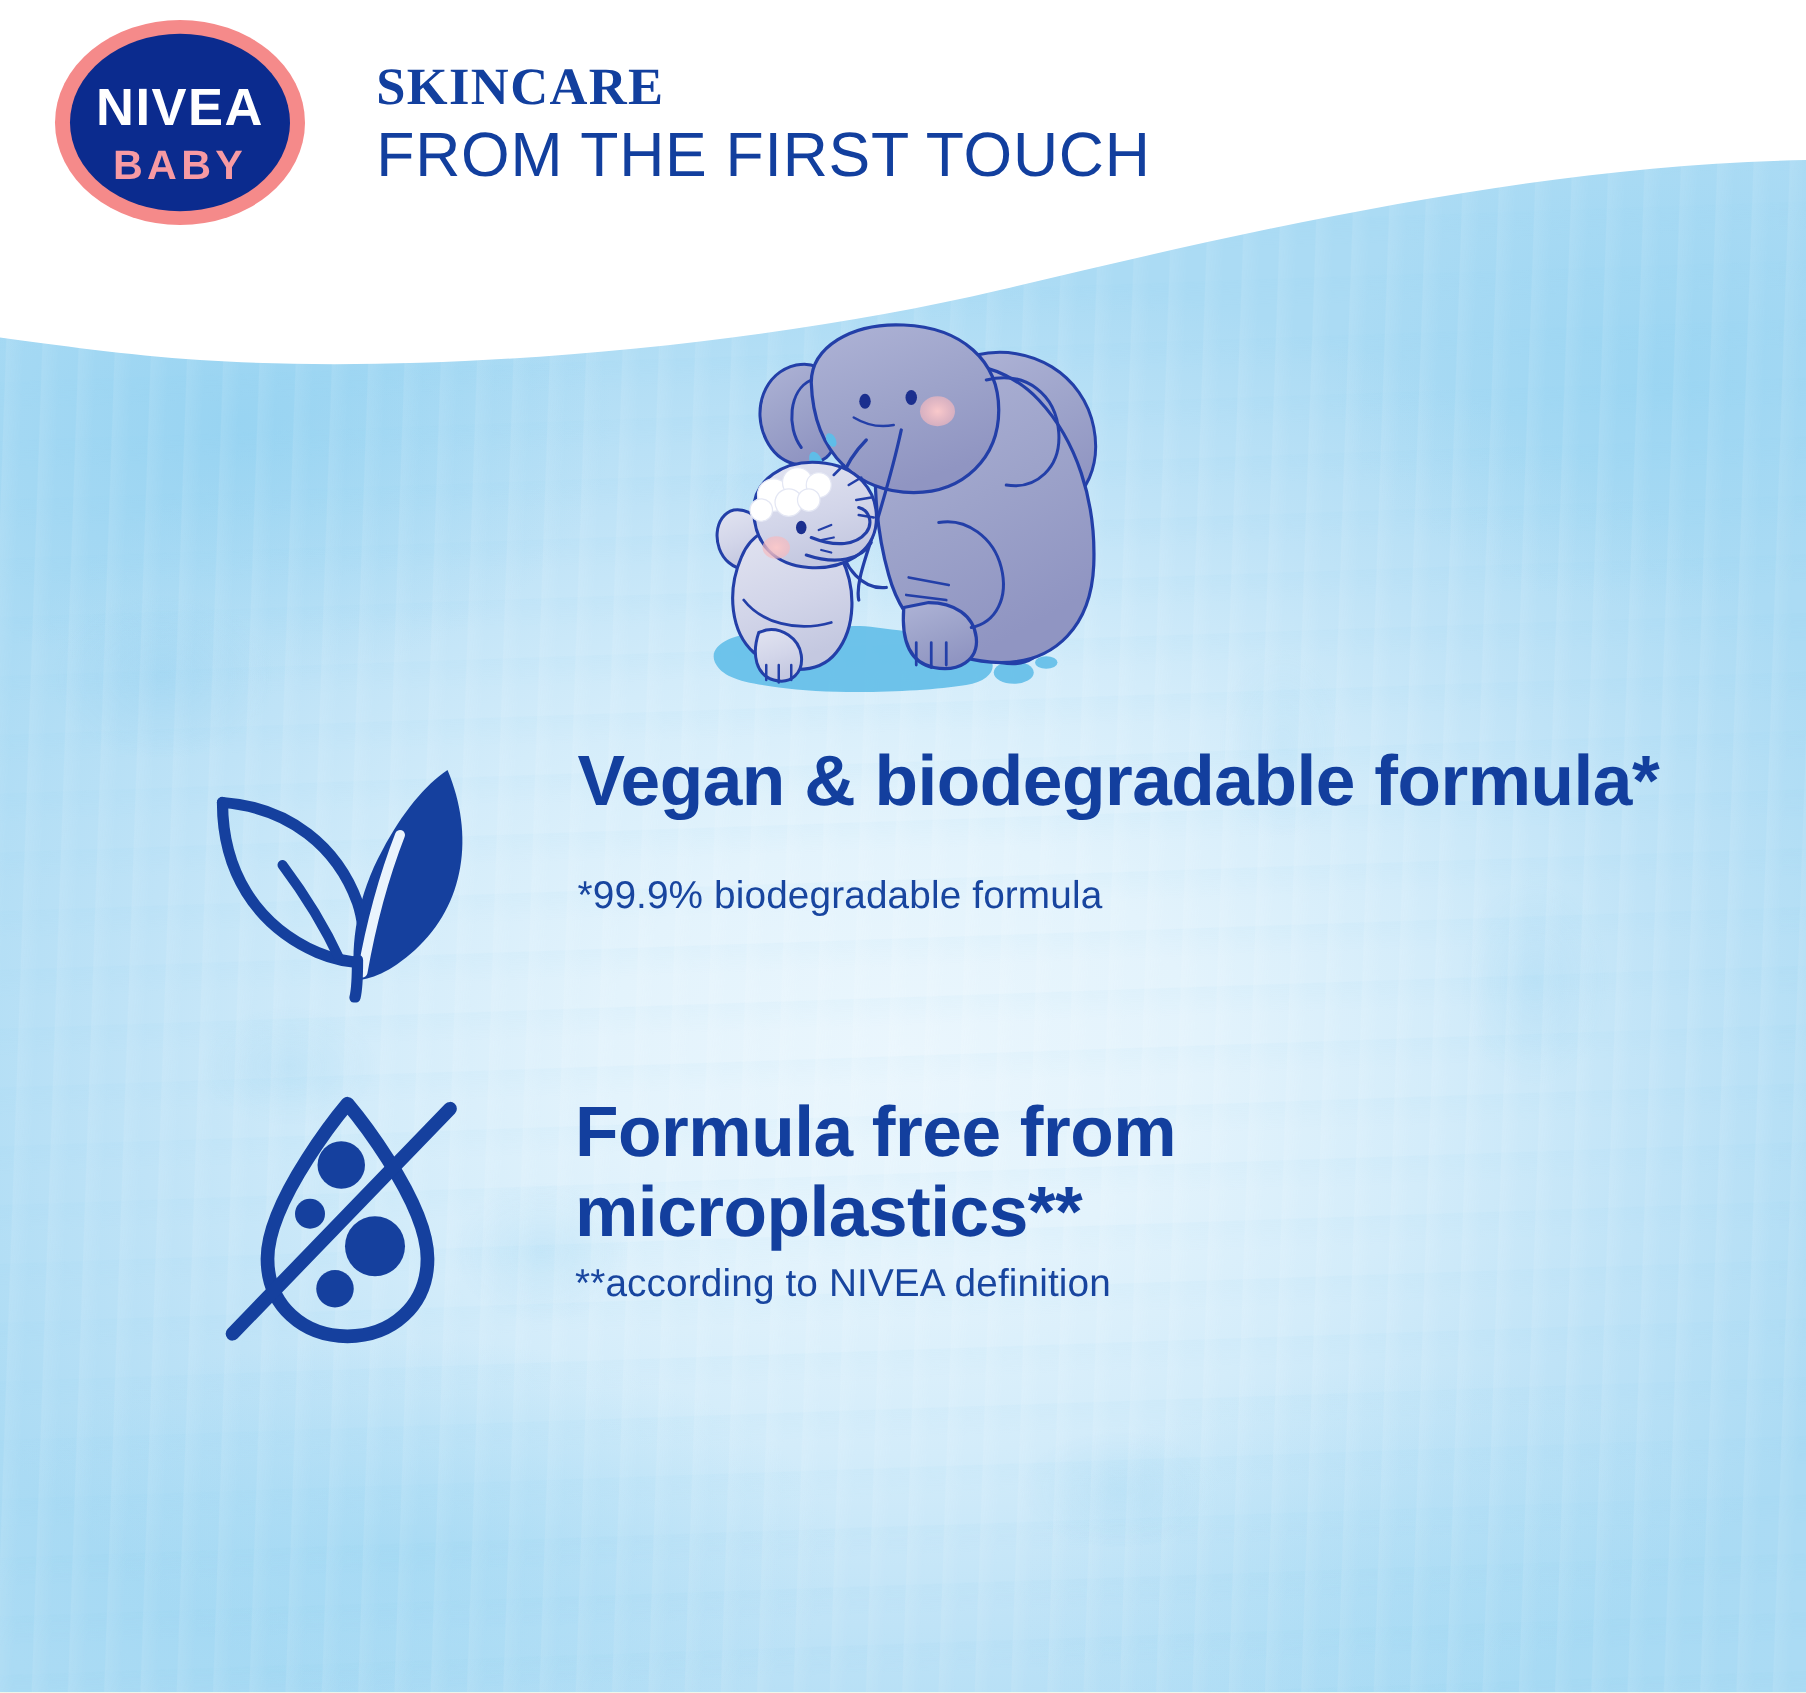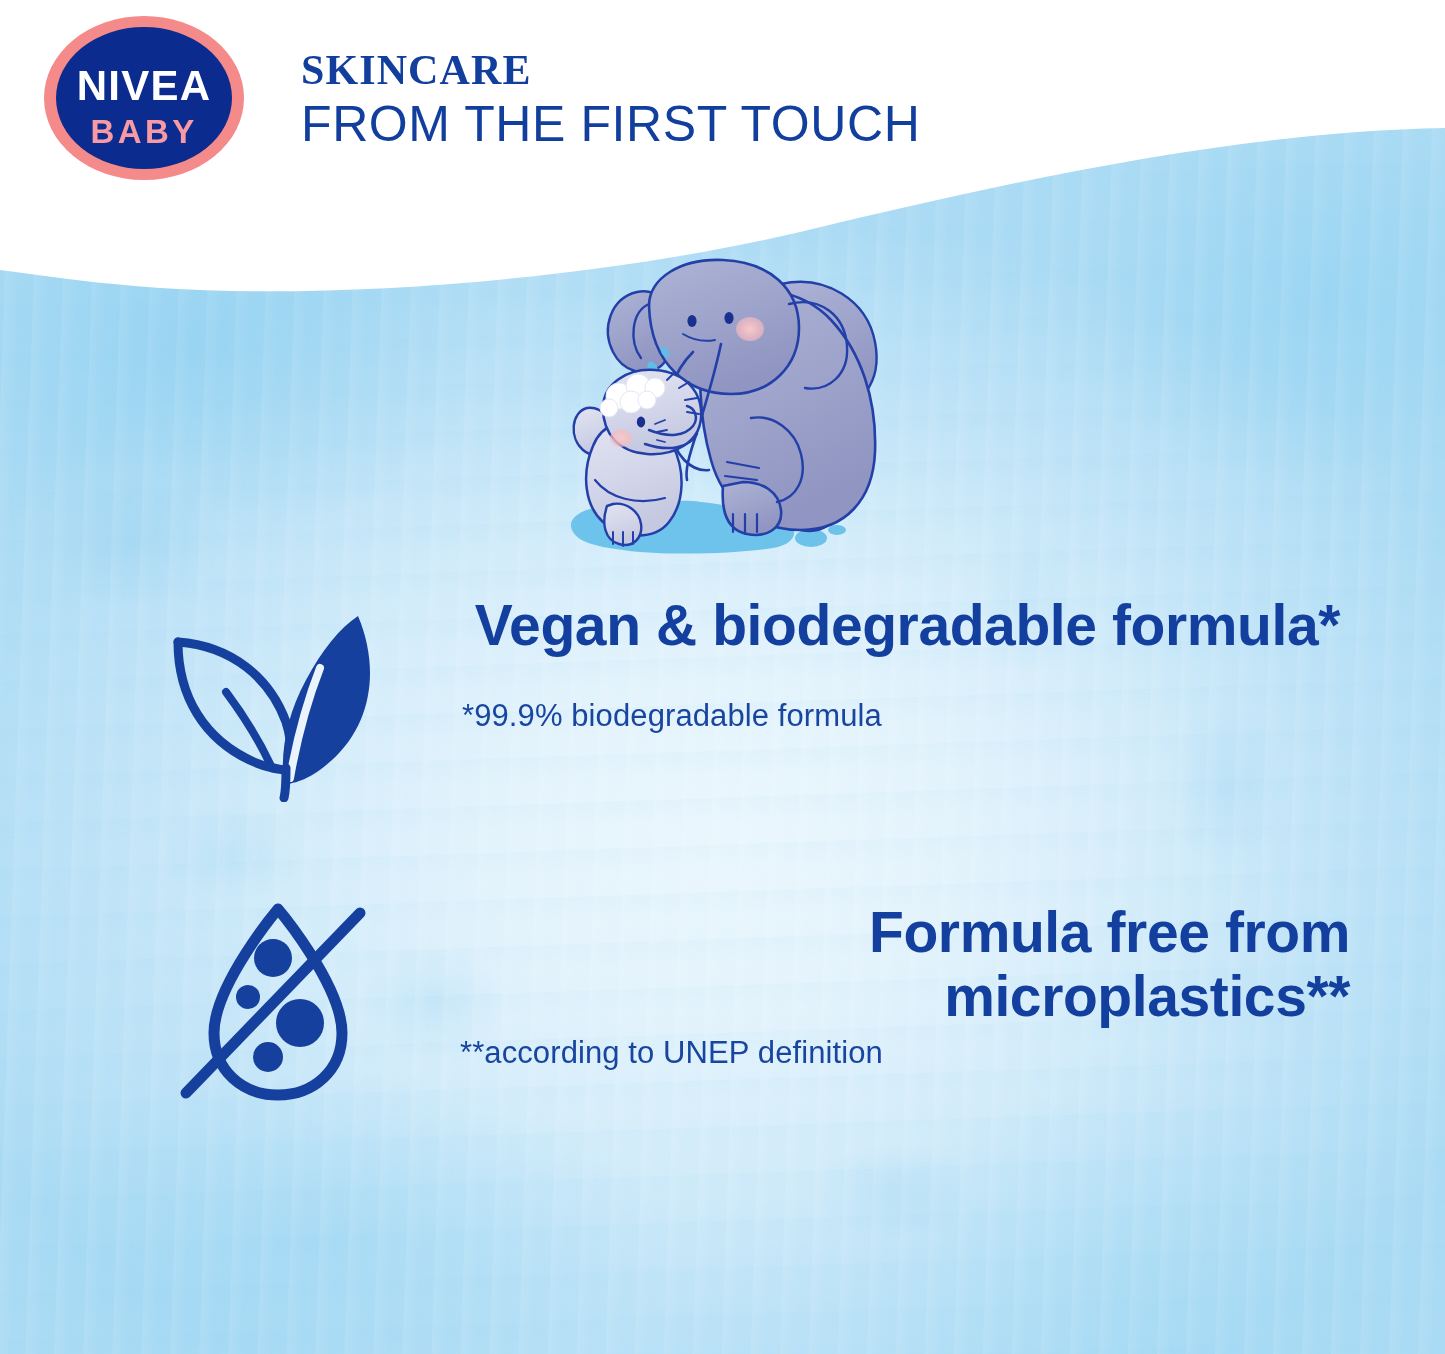--- a/index.html
+++ b/index.html
@@ -86,37 +86,36 @@
     width:375px; height:325px;
   }
 
   
   .claim {
     position:absolute;
     display:flex;
     align-items:flex-start;
   }
   .claim-1 { left:160px; top:590px; width:1180px; }
-  .claim-2 { left:170px; top:887px; width:1180px; }
+  .claim-2 { left:170px; top:861px; width:1180px; }
 
   .claim-icon { flex:0 0 auto; }
   .claim-1 .claim-icon { width:260px; height:190px; margin-top:22px; }
   .claim-2 .claim-icon { width:250px; height:215px; margin-top:8px; }
 
   .claim-text { flex:1 1 auto; }
   .claim-1 .claim-text { padding-left:42px; padding-top:4px; }
   .claim-2 .claim-text { padding-left:40px; padding-top:14px; }
 
   .claim-title {
     color:#133f9e;
     font-size:57px;
     font-weight:700;
     line-height:1.12;
     letter-spacing:-0.4px;
-    text-align:right;
   }
   .claim-note {
     color:#18459f;
     font-size:31px;
     font-weight:400;
     letter-spacing:.1px;
   }
   .claim-1 .claim-note { margin-top:40px; }
   .claim-2 .claim-note { margin-top:6px; }
 </style>
@@ -282,17 +281,17 @@
 
       <circle cx="103" cy="63" r="19" fill="#15409E"></circle>
       <circle cx="78" cy="102" r="12" fill="#15409E"></circle>
       <circle cx="130" cy="128" r="24" fill="#15409E"></circle>
       <circle cx="98" cy="162" r="15" fill="#15409E"></circle>
 
       <path d="M16,198 L190,18" fill="none" stroke="#15409E" stroke-width="11" stroke-linecap="round"></path>
     </svg>
     <div class="claim-text">
       <div class="claim-title">Formula free from microplastics**</div>
-      <div class="claim-note">**according to UNEP definition</div>
+      <div class="claim-note">**according to NIVEA definition</div>
     </div>
   </div>
 
 </div>
 
 </body></html>

